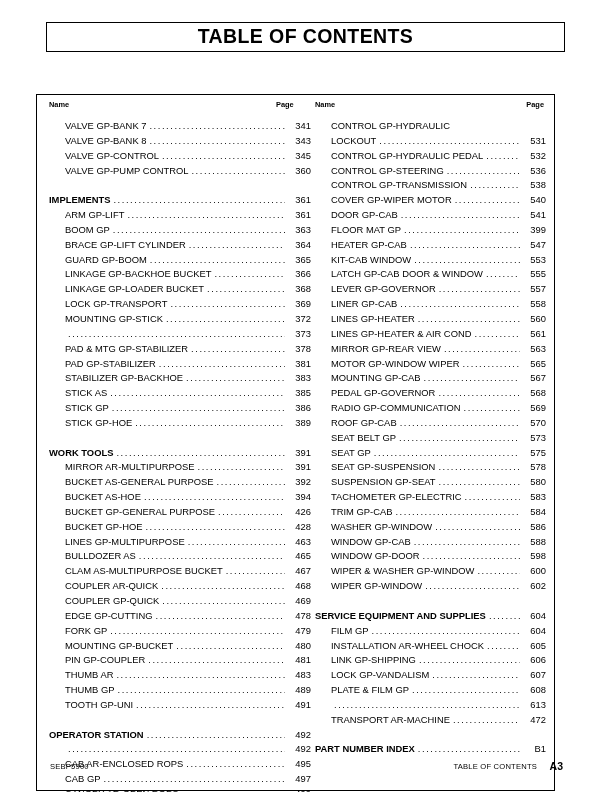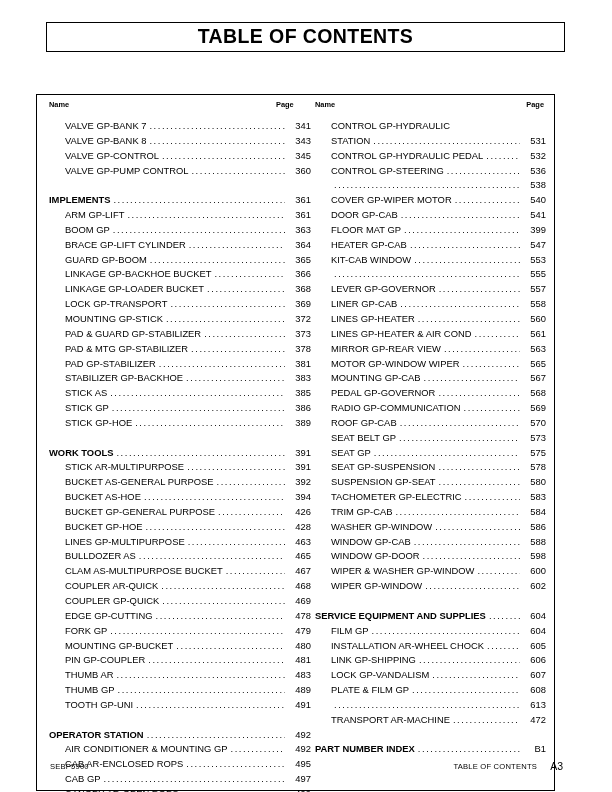--- a/index.html
+++ b/index.html
@@ -148,21 +148,21 @@
     position: absolute;
     right: 28px;
     top: 0;
     letter-spacing: 0.2px;
   }
   .footer-page {
     position: absolute;
     right: 2px;
     top: -2px;
     font-size: 10.5px;
-    font-weight: normal;
+    font-weight: bold;
   }
 </style>
 </head>
 <body>
 
 <div class="page">
 
   <div class="title-box">
     <div class="title-text">TABLE OF CONTENTS</div>
   </div>
@@ -238,21 +238,20 @@
             <span class="label">LOCK GP-TRANSPORT</span>
             <span class="leader">..........................................................................................</span>
             <span class="pagenum">369</span>
           </div>
           <div class="entry item">
             <span class="label">MOUNTING GP-STICK</span>
             <span class="leader">..........................................................................................</span>
             <span class="pagenum">372</span>
           </div>
           <div class="entry item">
-            <span class="label">PAD &amp; GUARD GP-STABILIZER</span>
             <span class="leader">..........................................................................................</span>
             <span class="pagenum">373</span>
           </div>
           <div class="entry item">
             <span class="label">PAD &amp; MTG GP-STABILIZER</span>
             <span class="leader">..........................................................................................</span>
             <span class="pagenum">378</span>
           </div>
           <div class="entry item">
             <span class="label">PAD GP-STABILIZER</span>
@@ -279,21 +278,21 @@
             <span class="leader">..........................................................................................</span>
             <span class="pagenum">389</span>
           </div>
           <div class="spacer"></div>
           <div class="entry section">
             <span class="label">WORK TOOLS</span>
             <span class="leader">..........................................................................................</span>
             <span class="pagenum">391</span>
           </div>
           <div class="entry item">
-            <span class="label">STICK AR-MULTIPURPOSE</span>
+            <span class="label">MIRROR AR-MULTIPURPOSE</span>
             <span class="leader">..........................................................................................</span>
             <span class="pagenum">391</span>
           </div>
           <div class="entry item">
             <span class="label">BUCKET AS-GENERAL PURPOSE</span>
             <span class="leader">..........................................................................................</span>
             <span class="pagenum">392</span>
           </div>
           <div class="entry item">
             <span class="label">BUCKET AS-HOE</span>
@@ -370,21 +369,20 @@
             <span class="leader">..........................................................................................</span>
             <span class="pagenum">491</span>
           </div>
           <div class="spacer"></div>
           <div class="entry section">
             <span class="label">OPERATOR STATION</span>
             <span class="leader">..........................................................................................</span>
             <span class="pagenum">492</span>
           </div>
           <div class="entry item">
-            <span class="label">AIR CONDITIONER &amp; MOUNTING GP</span>
             <span class="leader">..........................................................................................</span>
             <span class="pagenum">492</span>
           </div>
           <div class="entry item">
             <span class="label">CAB AR-ENCLOSED ROPS</span>
             <span class="leader">..........................................................................................</span>
             <span class="pagenum">495</span>
           </div>
           <div class="entry item">
             <span class="label">CAB GP</span>
@@ -411,35 +409,36 @@
             <span class="pagenum">504</span>
           </div>
         </div>
       <div class="col col-right" id="col-right">
           <div class="entry cont nodots">
             <span class="label">CONTROL  GP-HYDRAULIC</span>
             <span class="leader">..........................................................................................</span>
             <span class="pagenum"></span>
           </div>
           <div class="entry item">
-            <span class="label">STATION</span>
+            <span class="label">LOCKOUT</span>
             <span class="leader">..........................................................................................</span>
             <span class="pagenum">531</span>
           </div>
           <div class="entry item">
             <span class="label">CONTROL GP-HYDRAULIC PEDAL</span>
             <span class="leader">..........................................................................................</span>
             <span class="pagenum">532</span>
           </div>
           <div class="entry item">
             <span class="label">CONTROL GP-STEERING</span>
             <span class="leader">..........................................................................................</span>
             <span class="pagenum">536</span>
           </div>
           <div class="entry item">
+            <span class="label">CONTROL GP-TRANSMISSION</span>
             <span class="leader">..........................................................................................</span>
             <span class="pagenum">538</span>
           </div>
           <div class="entry item">
             <span class="label">COVER GP-WIPER MOTOR</span>
             <span class="leader">..........................................................................................</span>
             <span class="pagenum">540</span>
           </div>
           <div class="entry item">
             <span class="label">DOOR GP-CAB</span>
@@ -455,20 +454,21 @@
             <span class="label">HEATER GP-CAB</span>
             <span class="leader">..........................................................................................</span>
             <span class="pagenum">547</span>
           </div>
           <div class="entry item">
             <span class="label">KIT-CAB WINDOW</span>
             <span class="leader">..........................................................................................</span>
             <span class="pagenum">553</span>
           </div>
           <div class="entry item">
+            <span class="label">LATCH GP-CAB DOOR &amp; WINDOW</span>
             <span class="leader">..........................................................................................</span>
             <span class="pagenum">555</span>
           </div>
           <div class="entry item">
             <span class="label">LEVER GP-GOVERNOR</span>
             <span class="leader">..........................................................................................</span>
             <span class="pagenum">557</span>
           </div>
           <div class="entry item">
             <span class="label">LINER GP-CAB</span>

